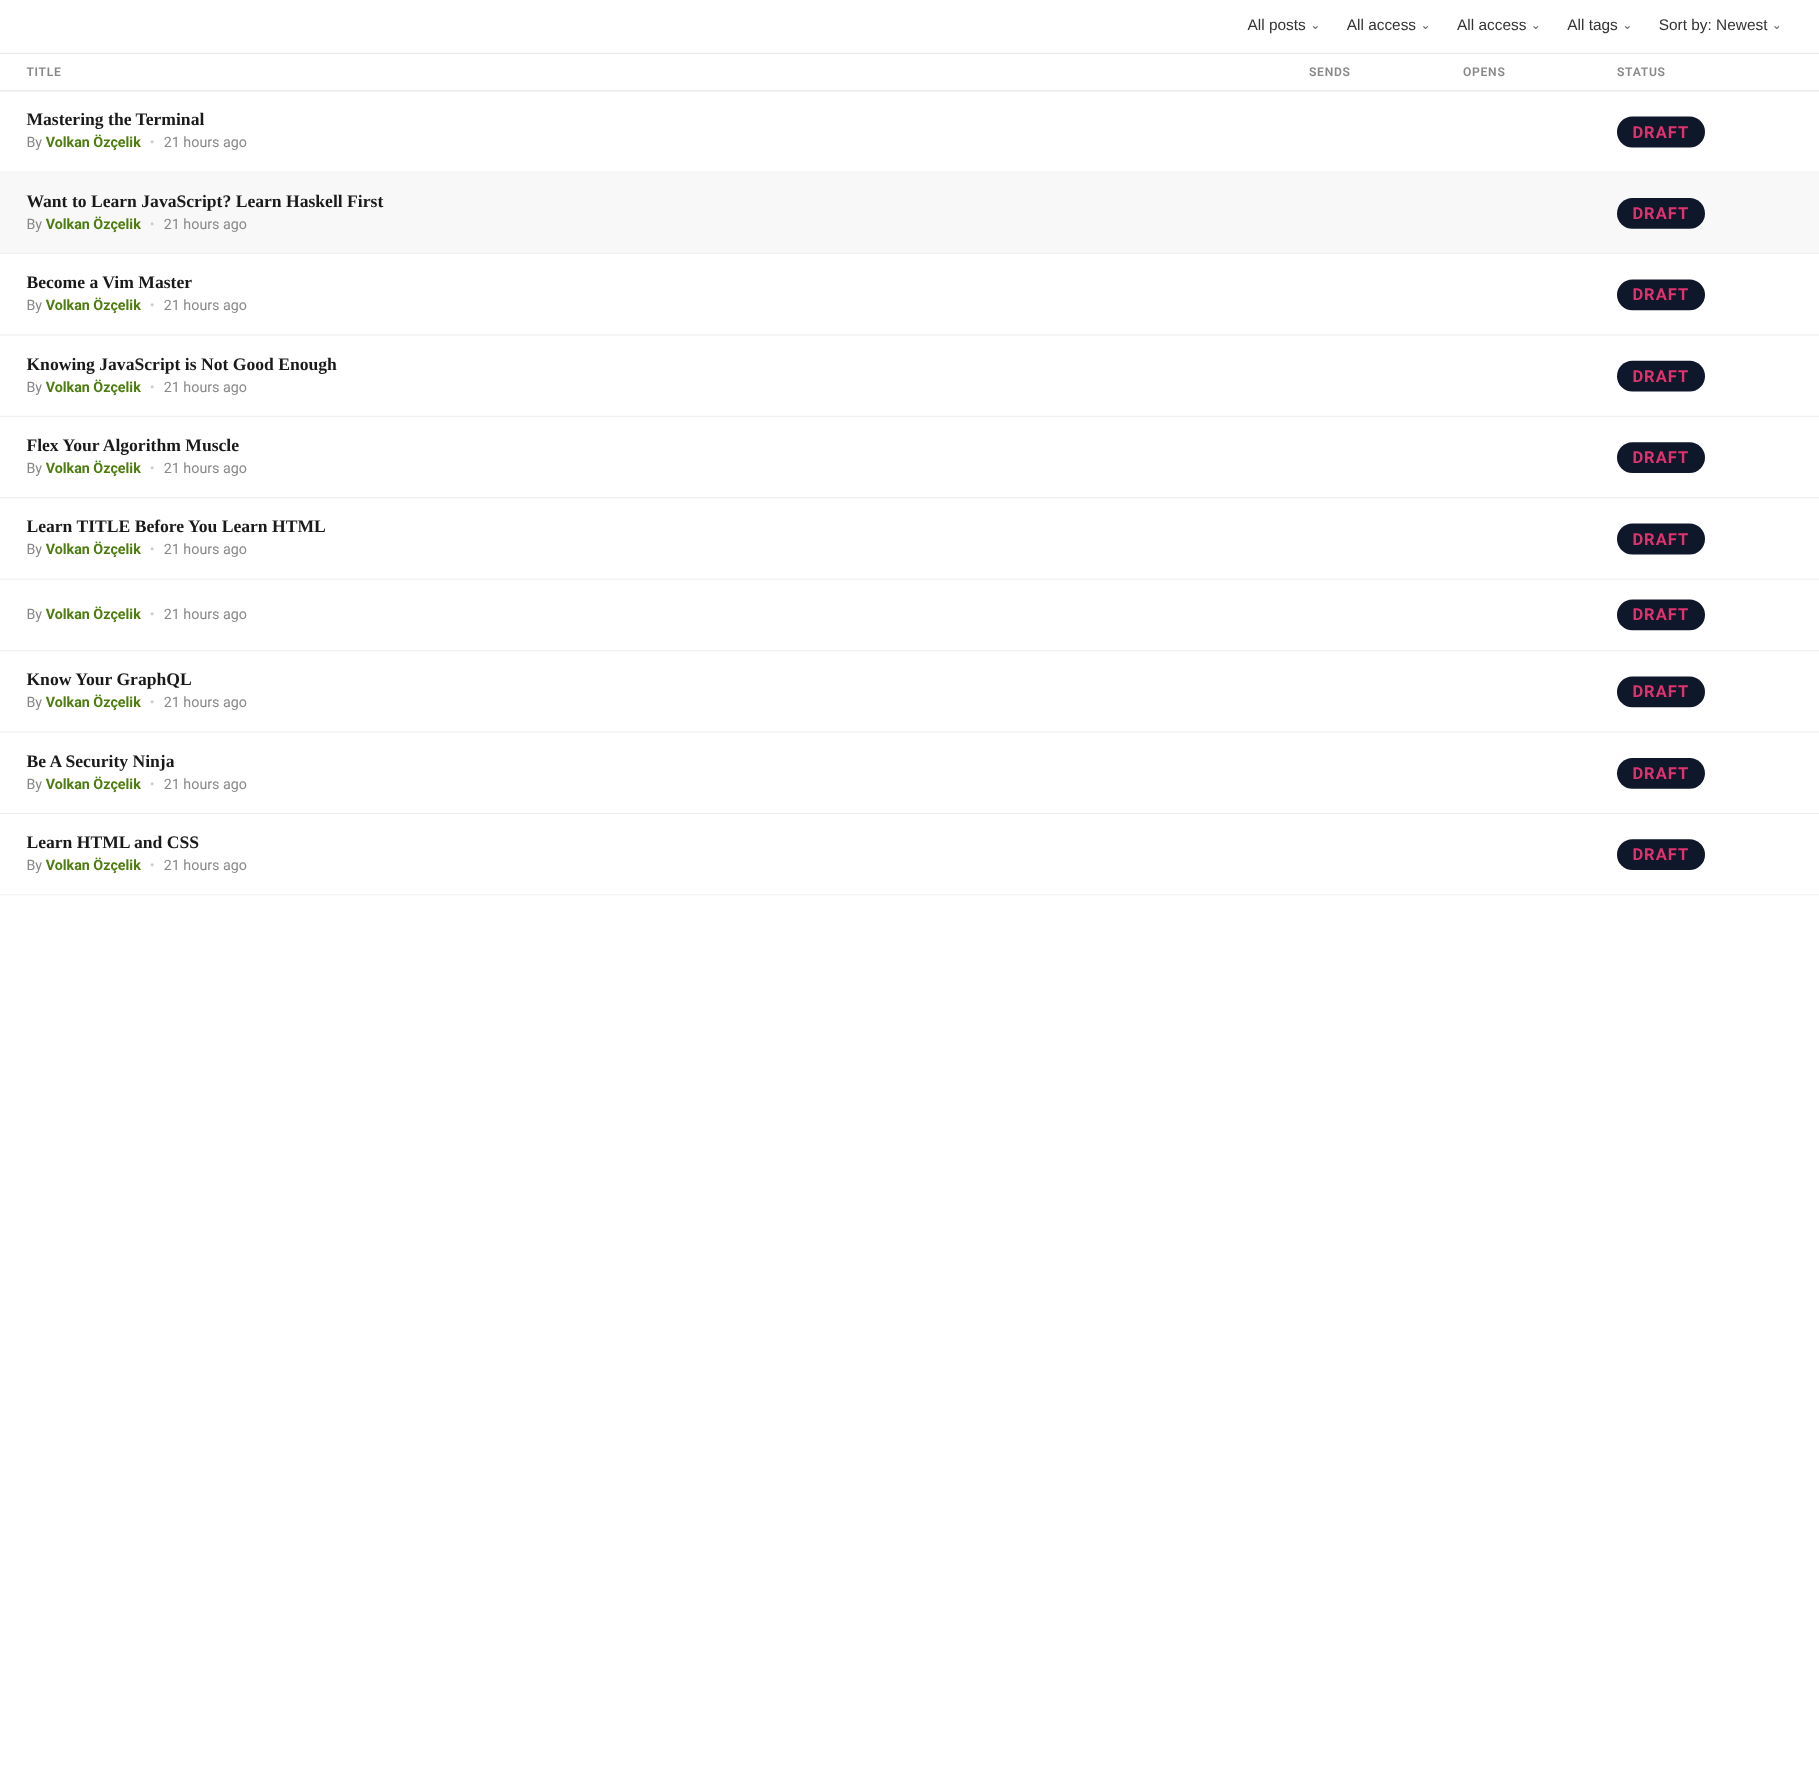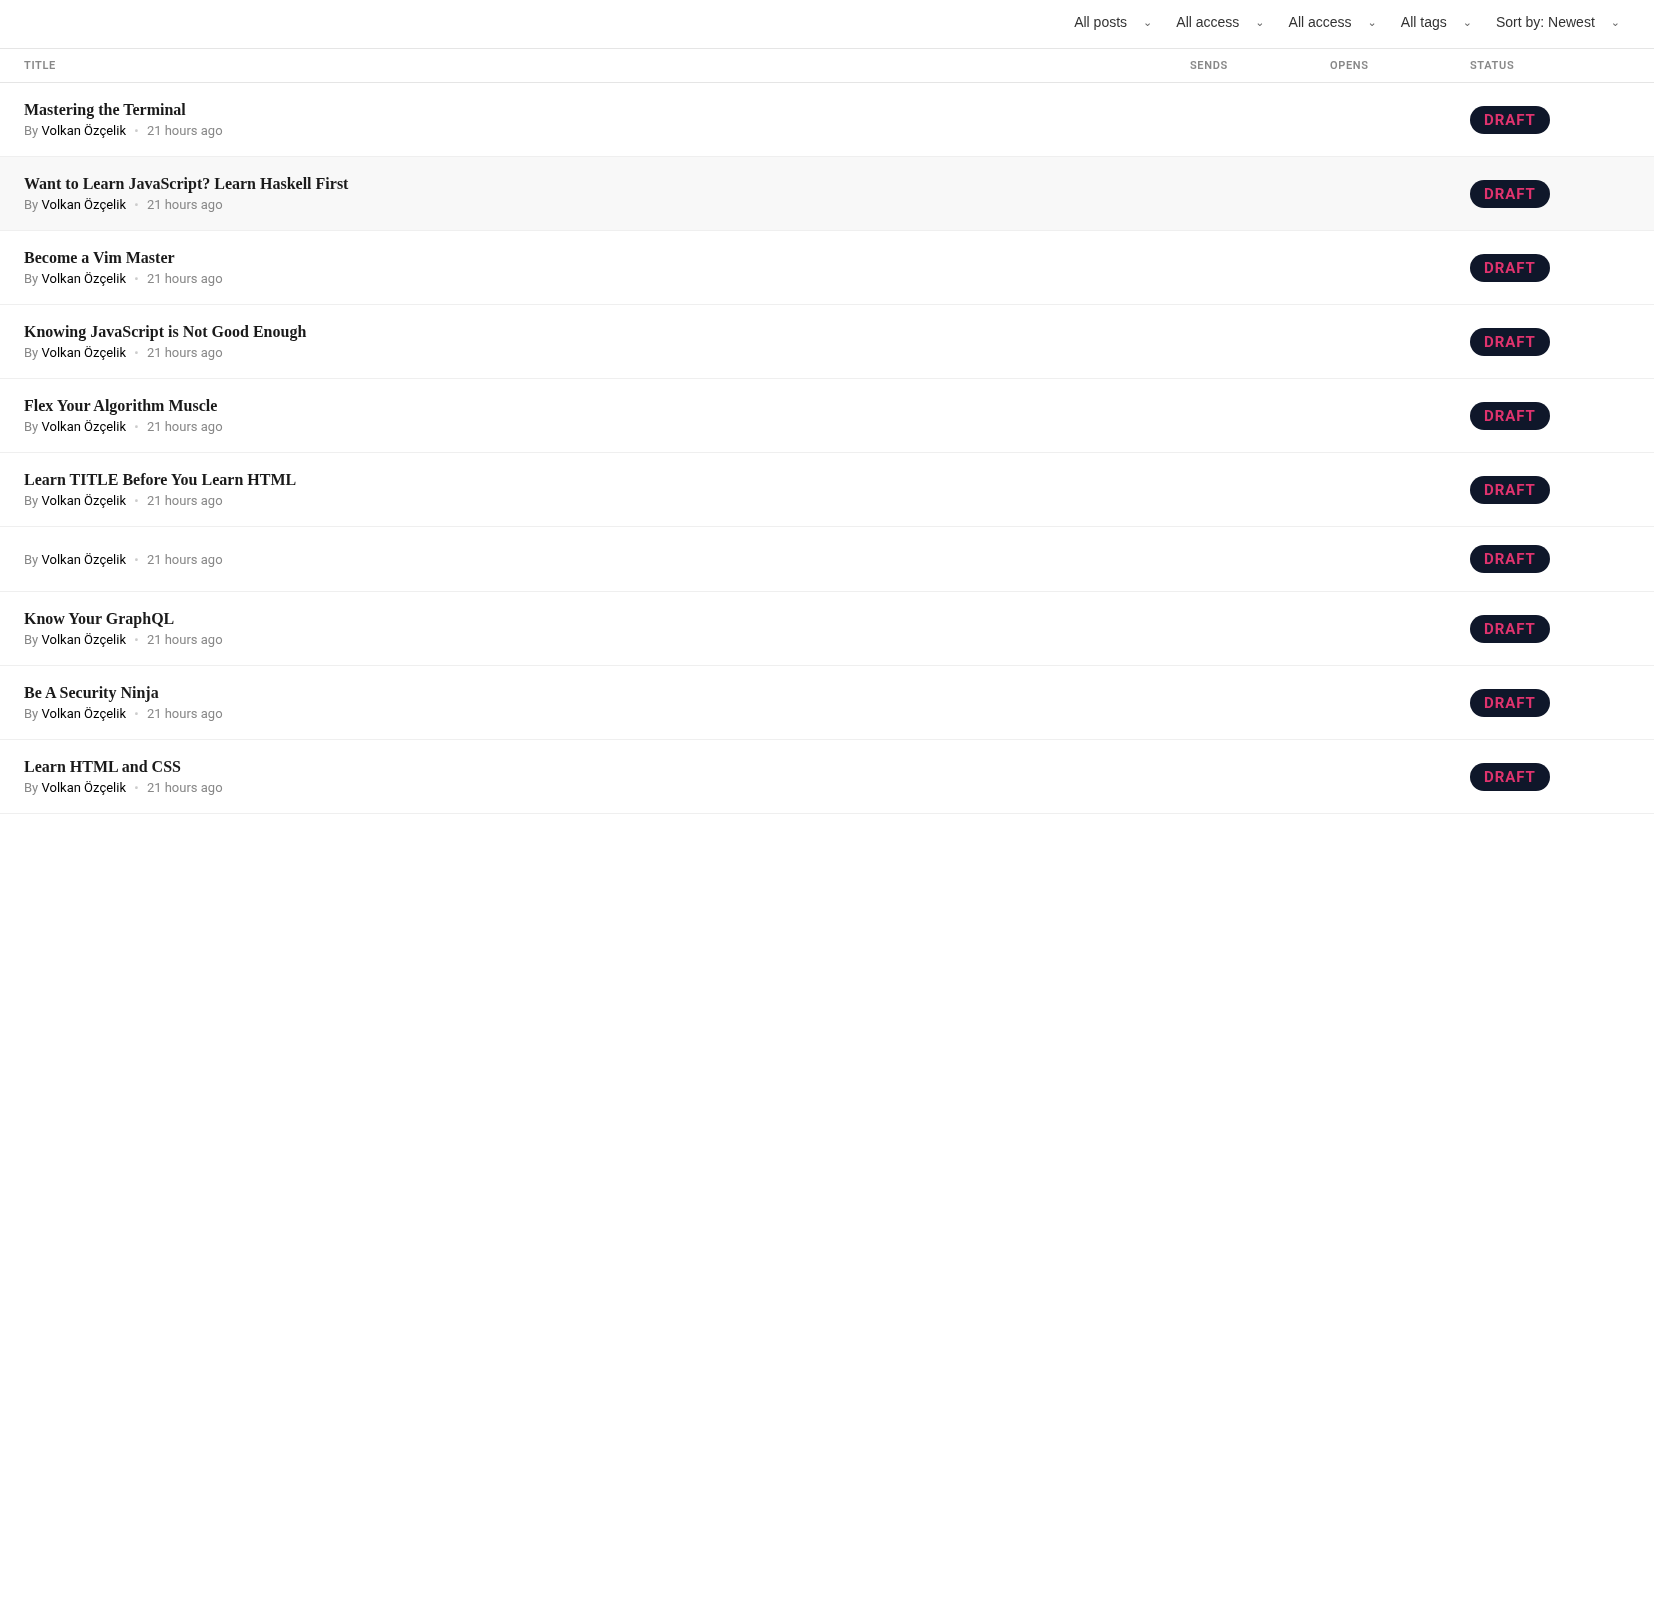--- a/index.html
+++ b/index.html
@@ -27,21 +27,21 @@
     .filter-btn {
       background: none;
       border: none;
       cursor: pointer;
       font-size: 14px;
       color: #333;
       padding: 6px 10px;
       border-radius: 6px;
       display: flex;
       align-items: center;
-      gap: 16px;
+      gap: 4px;
     }
 
     .chevron {
       font-size: 11px;
       color: #666;
     }
 
     .table-header {
       display: grid;
       grid-template-columns: 1fr 140px 140px 160px;
@@ -78,22 +78,23 @@
       cursor: pointer;
       font-family: Liberation Serif, serif;
     }
 
     .post-meta {
       font-size: 13px;
       color: #888;
     }
 
     .post-meta .author {
-      color: #000000;
+      color: #4d7c0f;
       cursor: pointer;
+      font-weight: bold;
     }
 
     .post-meta .dot {
       margin: 0 5px;
       color: #ccc;
     }
 
     .draft-badge {
       display: inline-block;
       background: #0f172a;

